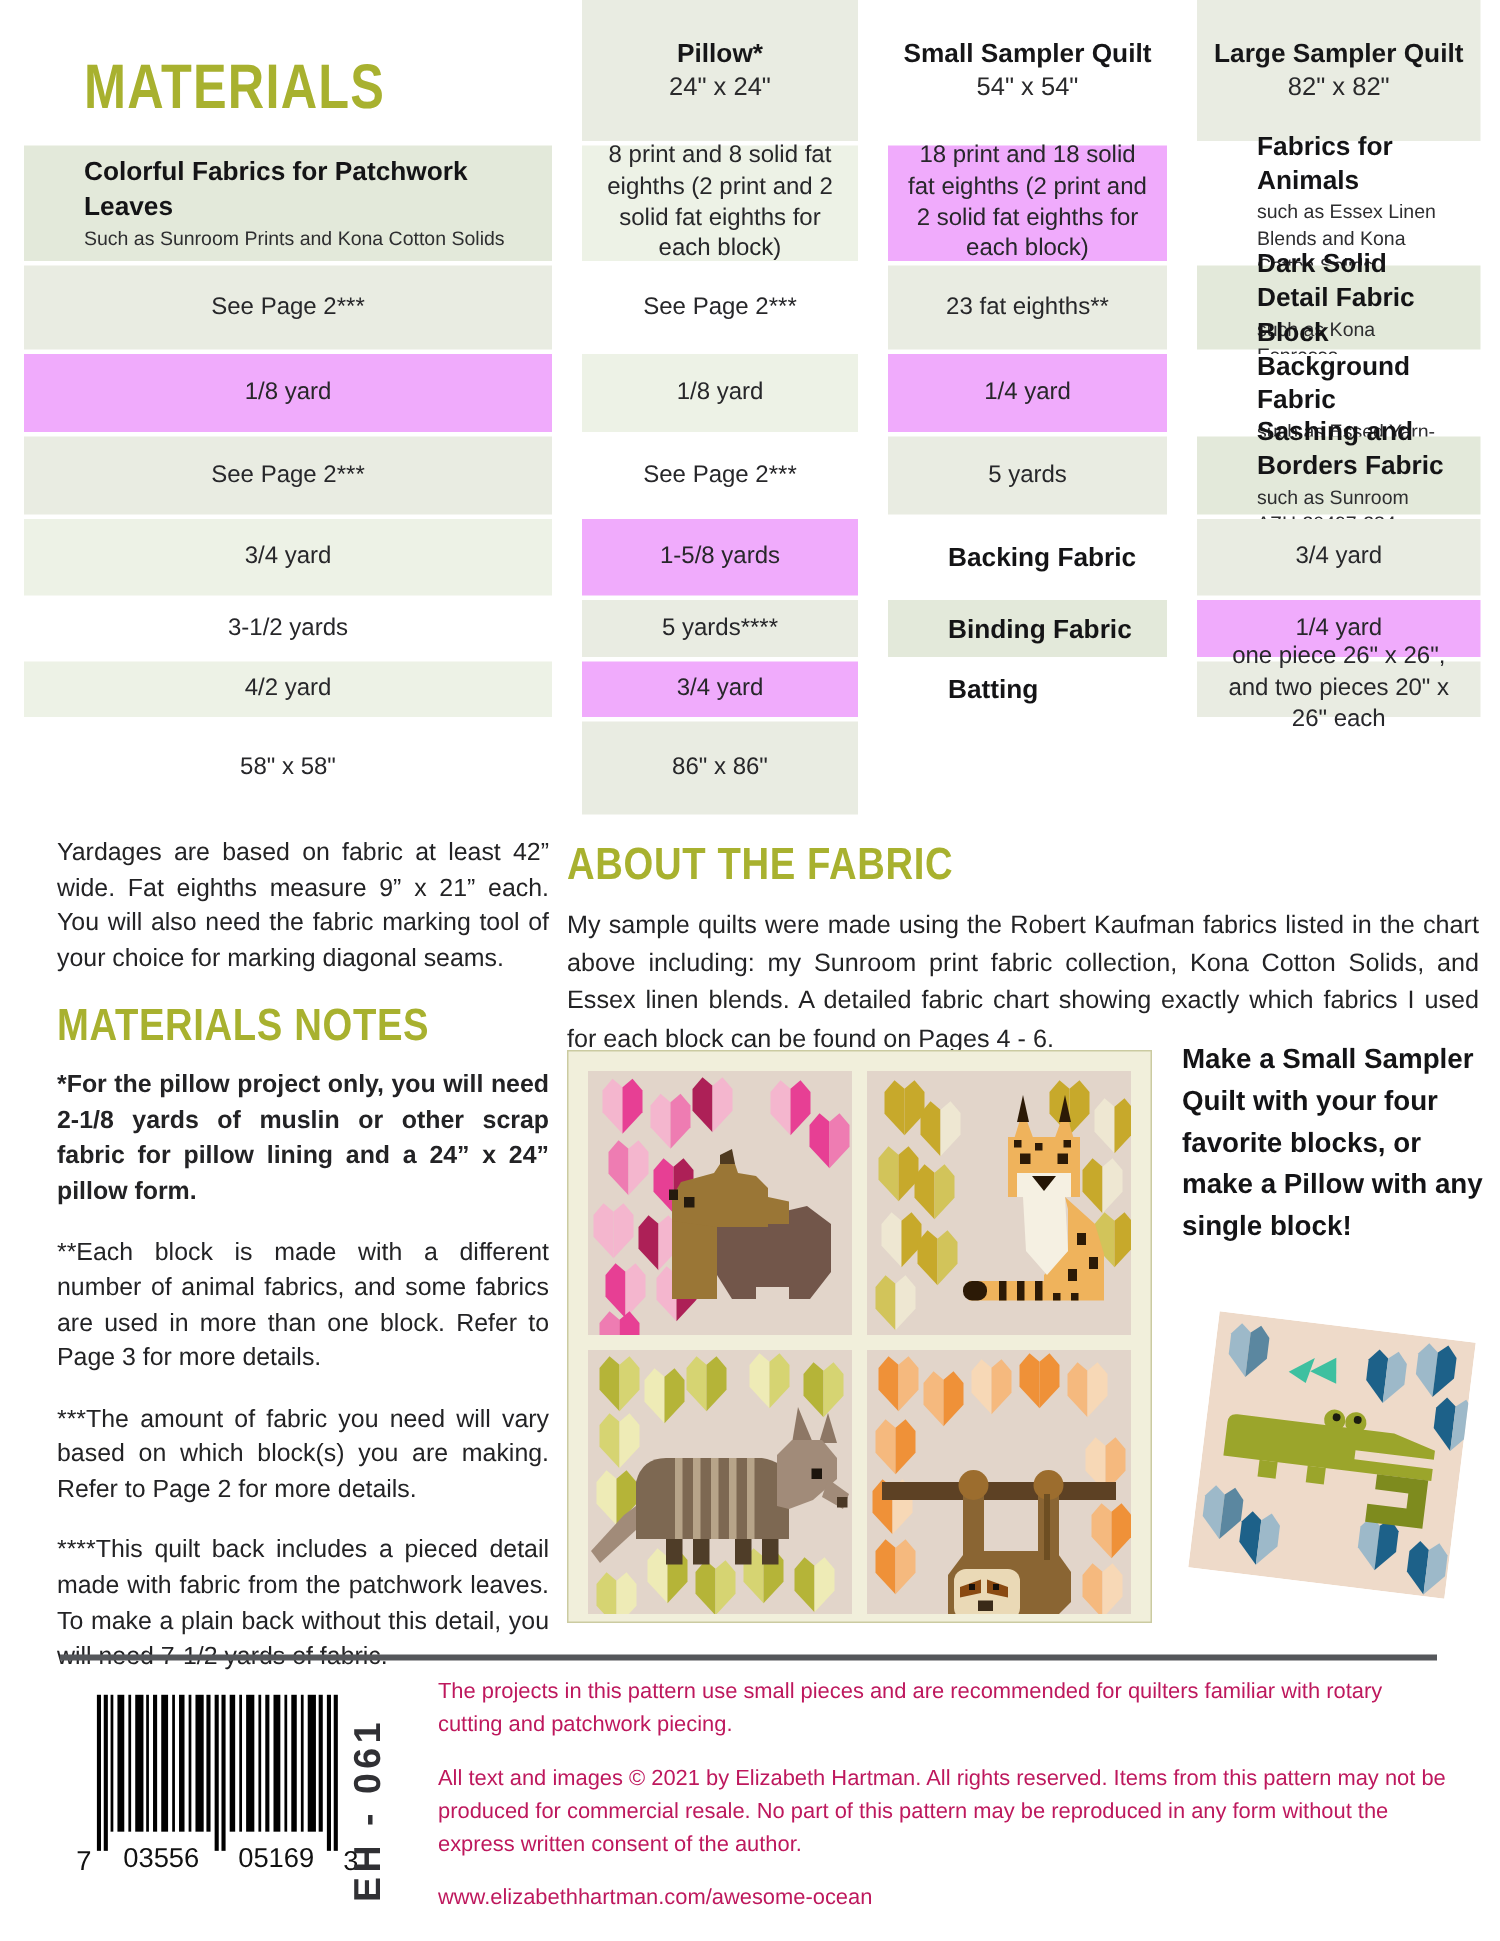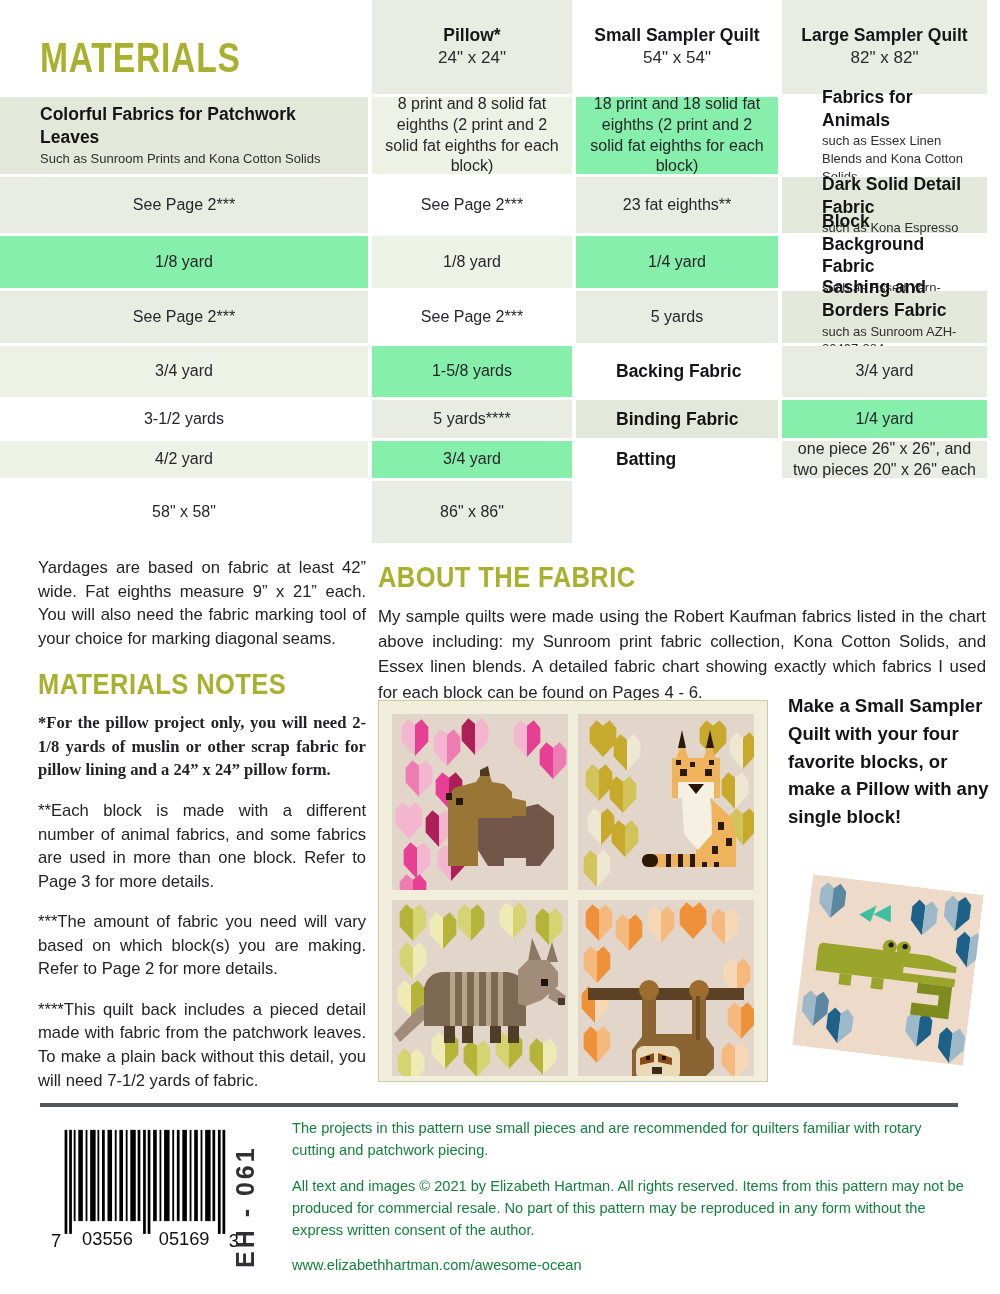--- a/index.html
+++ b/index.html
@@ -4,25 +4,25 @@
 <style>
   html,body{margin:0;padding:0;}
   .page{position:relative;width:1000px;height:1294px;background:#ffffff;
         font-family:"Liberation Sans", sans-serif;color:#2a2a2c;overflow:hidden;}
 
   
   .mat-table{position:absolute;top:0;left:0;width:987px;display:grid;
     grid-template-columns:368px 200px 202px 205px;
     grid-template-rows:94px 77px 56px 52px 52px 51px 38px 37px 62px;
     column-gap:4px;row-gap:3px;background:#ffffff;}
-  .cell{display:flex;flex-direction:column;justify-content:center;}
+  .cell{display:flex;flex-direction:column;justify-content:center;margin-left:16px;}
   .bg-w{background:#ffffff;}
   .bg-col{background:#e9ece2;}      
   .bg-row{background:#e3e9da;}      
-  .bg-colrow{background:#86efac;}   
+  .bg-colrow{background:#f0abfc;}   
   .bg-smallrow{background:#edf2e6;} 
 
   .hd-cell{align-items:center;justify-content:center;text-align:center;}
   .col-title{font-weight:bold;font-size:17.5px;color:#161618;line-height:1.35;}
   .col-size{font-size:17px;color:#2a2a2c;line-height:1.35;}
 
   .big-heading{margin:0;font-size:42px;font-weight:bold;color:#a8b12f;
     letter-spacing:1px;transform:scaleX(.8);transform-origin:left center;white-space:nowrap;}
   .head-cell{justify-content:flex-end;padding:0 0 12px 40px;}
 
@@ -31,21 +31,21 @@
   .lab-sub{font-size:13px;color:#2e2e30;line-height:1.35;margin-top:1px;}
   .val{align-items:center;justify-content:center;text-align:center;
        font-size:16px;line-height:1.3;padding:3px 10px;color:#27272a;}
 
   
   .left-notes{position:absolute;top:556px;left:38px;width:328px;}
   .left-notes p{margin:0 0 17px 0;font-size:16.6px;line-height:1.42;
     text-align:justify;color:#232325;}
   .sub-heading{margin:4px 0 10px 0;font-size:30px;font-weight:bold;color:#a8b12f;
     letter-spacing:.5px;transform:scaleX(.85);transform-origin:left center;white-space:nowrap;}
-  .note-bold{font-weight:bold;font-family:Liberation Serif, serif;}
+  .note-bold{font-weight:bold;}
 
   
   .about{position:absolute;top:556px;left:378px;width:608px;}
   .about p{margin:6px 0 0 0;font-size:16.8px;line-height:1.5;text-align:justify;color:#232325;}
 
   .quilt{position:absolute;top:700px;left:378px;width:362px;height:354px;
     background:#f1efdb;border:1px solid #cbcba1;padding:13px;
     display:grid;grid-template-columns:176px 176px;grid-template-rows:176px 176px;gap:10px;}
   .qb{width:176px;height:176px;display:block;}
 
@@ -55,21 +55,21 @@
   .croc-wrap{position:absolute;top:884px;left:802px;width:172px;height:172px;
     transform:rotate(7deg);transform-origin:center center;}
 
   
   .rule{position:absolute;top:1103px;left:40px;width:918px;height:4px;background:#55575b;}
   .barcode{position:absolute;top:1124px;left:50px;width:188px;height:134px;}
   .barcode text{font-family:"Liberation Sans",sans-serif;font-size:20px;fill:#111;}
   .eh-code{position:absolute;left:231px;top:1268px;transform:rotate(-90deg);
     transform-origin:0 0;font-size:25px;font-weight:bold;letter-spacing:3px;color:#303034;white-space:nowrap;}
   .footer-text{position:absolute;top:1118px;left:292px;width:674px;}
-  .footer-text p{margin:0 0 14px 0;font-size:14.6px;line-height:1.5;color:#15803d;}
+  .footer-text p{margin:0 0 14px 0;font-size:14.6px;line-height:1.5;color:#be185d;}
   .footer-url{margin-top:18px;}
 </style>
 </head>
 <body>
 
 <div class="page">
 
   <svg width="0" height="0" style="position:absolute" aria-hidden="true">
     <defs>
       <symbol id="hrt" viewBox="0 0 30 36">

